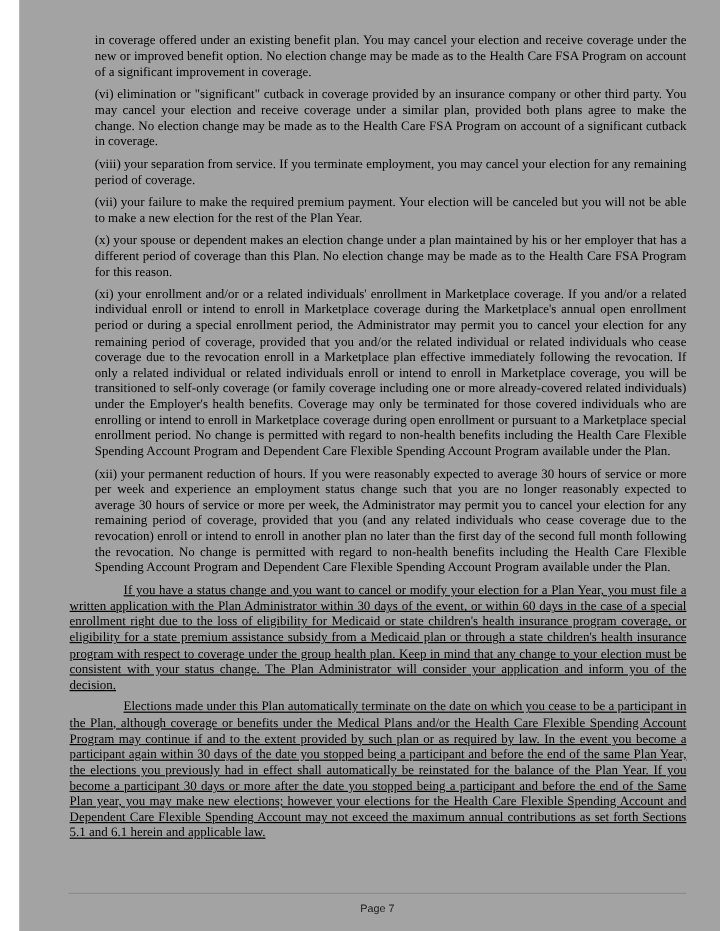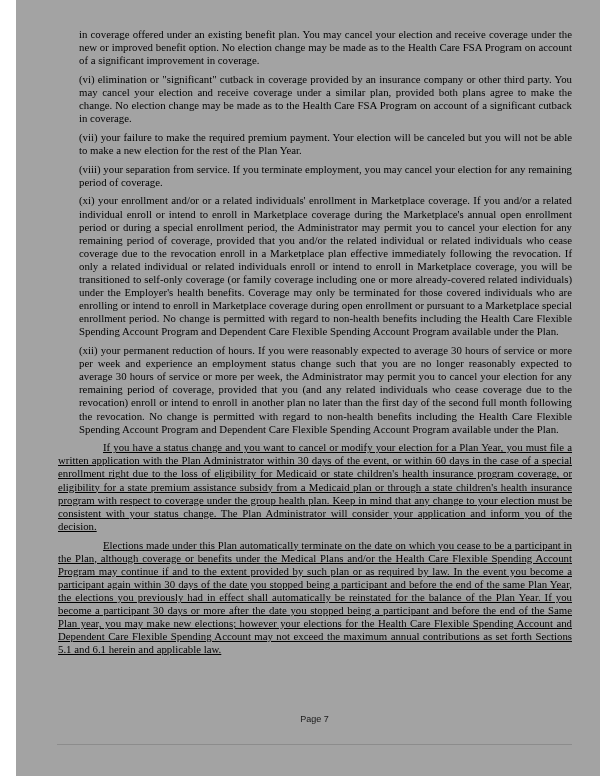--- a/index.html
+++ b/index.html
@@ -42,36 +42,37 @@
     left: 41px;
     width: 515px;
     top: 744px;
     height: 0;
     border-top: 1px solid #8c8c8c;
   }
   .footer-label {
     position: absolute;
     left: 41px;
     width: 515px;
-    top: 714px;
+    top: 752px;
     text-align: center;
     font-family: "Liberation Sans", sans-serif;
     font-size: 9px;
     color: #1a1a1a;
   }
 </style>
 </head>
 <body>
 
 <div class="page">
   <div class="content">
     <p class="listed">in coverage offered under an existing benefit plan. You may cancel your election and receive coverage under the new or improved benefit option. No election change may be made as to the Health Care FSA Program on account of a significant improvement in coverage.</p>
     <p class="listed">(vi) elimination or "significant" cutback in coverage provided by an insurance company or other third party. You may cancel your election and receive coverage under a similar plan, provided both plans agree to make the change. No election change may be made as to the Health Care FSA Program on account of a significant cutback in coverage.</p>
+    <p class="listed">(viii) your separation from service. If you terminate employment, you may cancel your election for any remaining period of coverage.</p>
     <p class="listed">(vii) your failure to make the required premium payment. Your election will be canceled but you will not be able to make a new election for the rest of the Plan Year.</p>
-    <p class="listed">(viii) your separation from service. If you terminate employment, you may cancel your election for any remaining period of coverage.</p>
+    <p class="listed">(x) your spouse or dependent makes an election change under a plan maintained by his or her employer that has a different period of coverage than this Plan. No election change may be made as to the Health Care FSA Program for this reason.</p>
     <p class="listed">(xi) your enrollment and/or or a related individuals' enrollment in Marketplace coverage. If you and/or a related individual enroll or intend to enroll in Marketplace coverage during the Marketplace's annual open enrollment period or during a special enrollment period, the Administrator may permit you to cancel your election for any remaining period of coverage, provided that you and/or the related individual or related individuals who cease coverage due to the revocation enroll in a Marketplace plan effective immediately following the revocation. If only a related individual or related individuals enroll or intend to enroll in Marketplace coverage, you will be transitioned to self-only coverage (or family coverage including one or more already-covered related individuals) under the Employer's health benefits. Coverage may only be terminated for those covered individuals who are enrolling or intend to enroll in Marketplace coverage during open enrollment or pursuant to a Marketplace special enrollment period. No change is permitted with regard to non-health benefits including the Health Care Flexible Spending Account Program and Dependent Care Flexible Spending Account Program available under the Plan.</p>
     <p class="listed">(xii) your permanent reduction of hours. If you were reasonably expected to average 30 hours of service or more per week and experience an employment status change such that you are no longer reasonably expected to average 30 hours of service or more per week, the Administrator may permit you to cancel your election for any remaining period of coverage, provided that you (and any related individuals who cease coverage due to the revocation) enroll or intend to enroll in another plan no later than the first day of the second full month following the revocation. No change is permitted with regard to non-health benefits including the Health Care Flexible Spending Account Program and Dependent Care Flexible Spending Account Program available under the Plan.</p>
     <p class="first-indent">If you have a status change and you want to cancel or modify your election for a Plan Year, you must file a written application with the Plan Administrator within 30 days of the event, or within 60 days in the case of a special enrollment right due to the loss of eligibility for Medicaid or state children's health insurance program coverage, or eligibility for a state premium assistance subsidy from a Medicaid plan or through a state children's health insurance program with respect to coverage under the group health plan. Keep in mind that any change to your election must be consistent with your status change. The Plan Administrator will consider your application and inform you of the decision.</p>
     <p class="first-indent">Elections made under this Plan automatically terminate on the date on which you cease to be a participant in the Plan, although coverage or benefits under the Medical Plans and/or the Health Care Flexible Spending Account Program may continue if and to the extent provided by such plan or as required by law. In the event you become a participant again within 30 days of the date you stopped being a participant and before the end of the same Plan Year, the elections you previously had in effect shall automatically be reinstated for the balance of the Plan Year. If you become a participant 30 days or more after the date you stopped being a participant and before the end of the Same Plan year, you may make new elections; however your elections for the Health Care Flexible Spending Account and Dependent Care Flexible Spending Account may not exceed the maximum annual contributions as set forth Sections 5.1 and 6.1 herein and applicable law.</p>
   </div>
 
   <div class="footer-rule"></div>
   <div class="footer-label">Page 7</div>
 </div>
 

